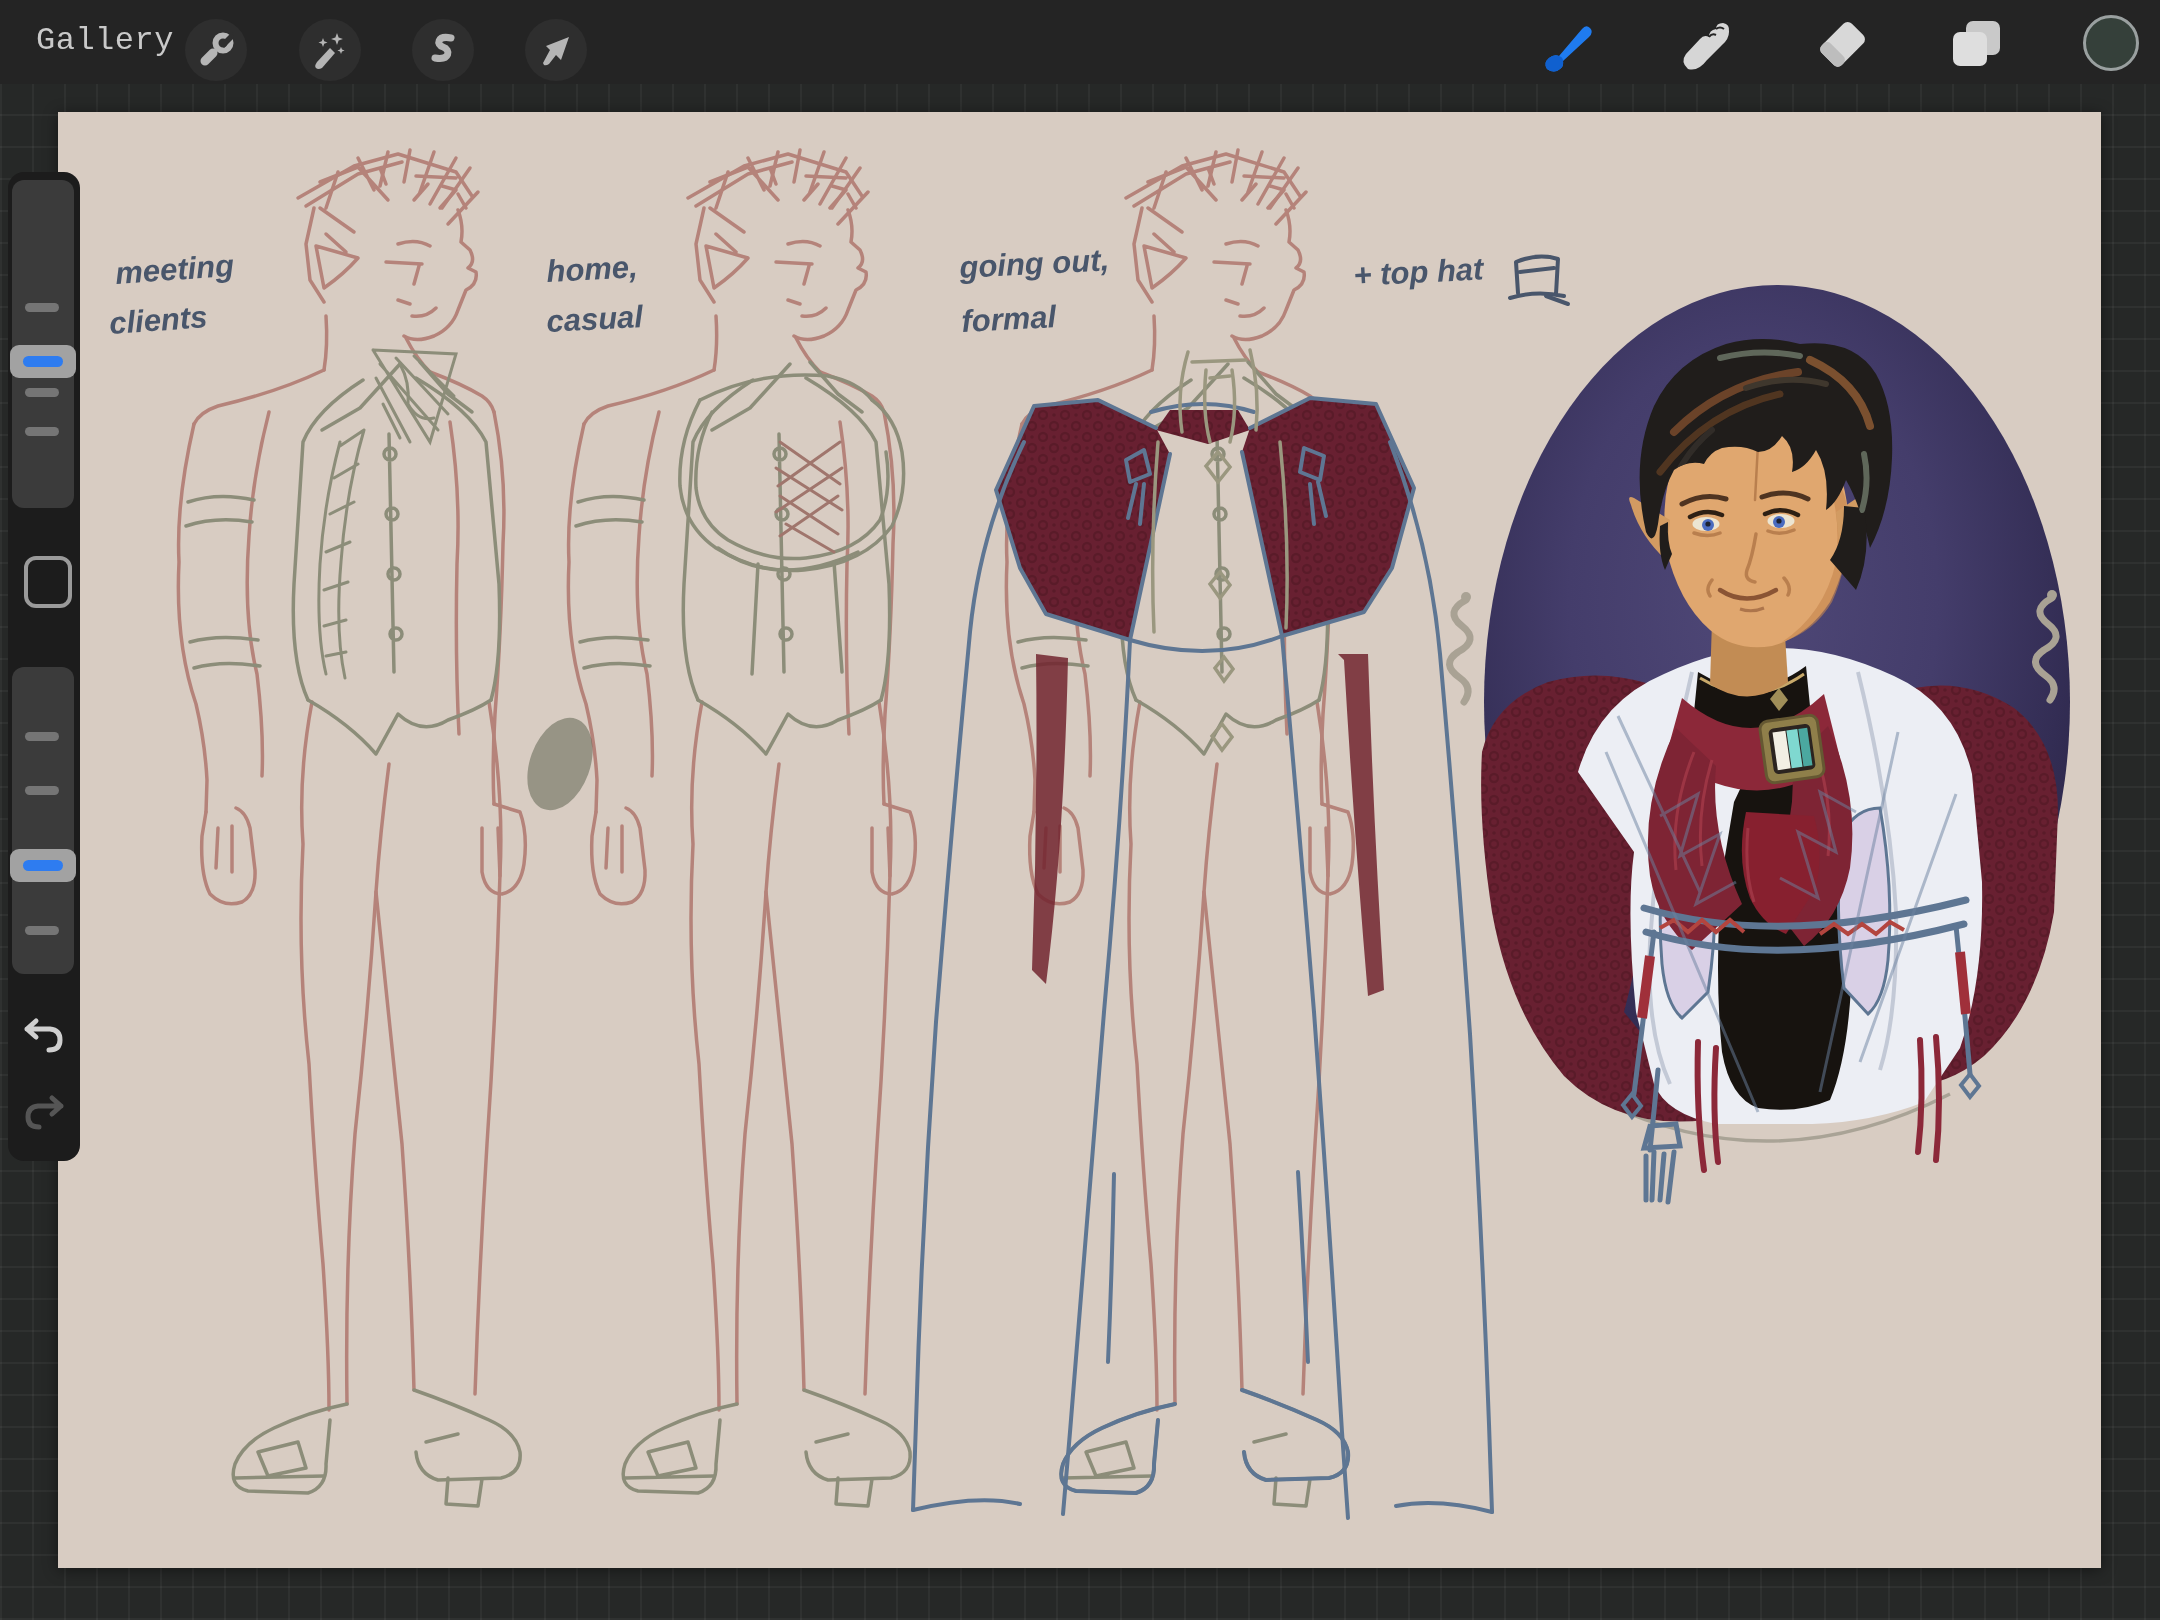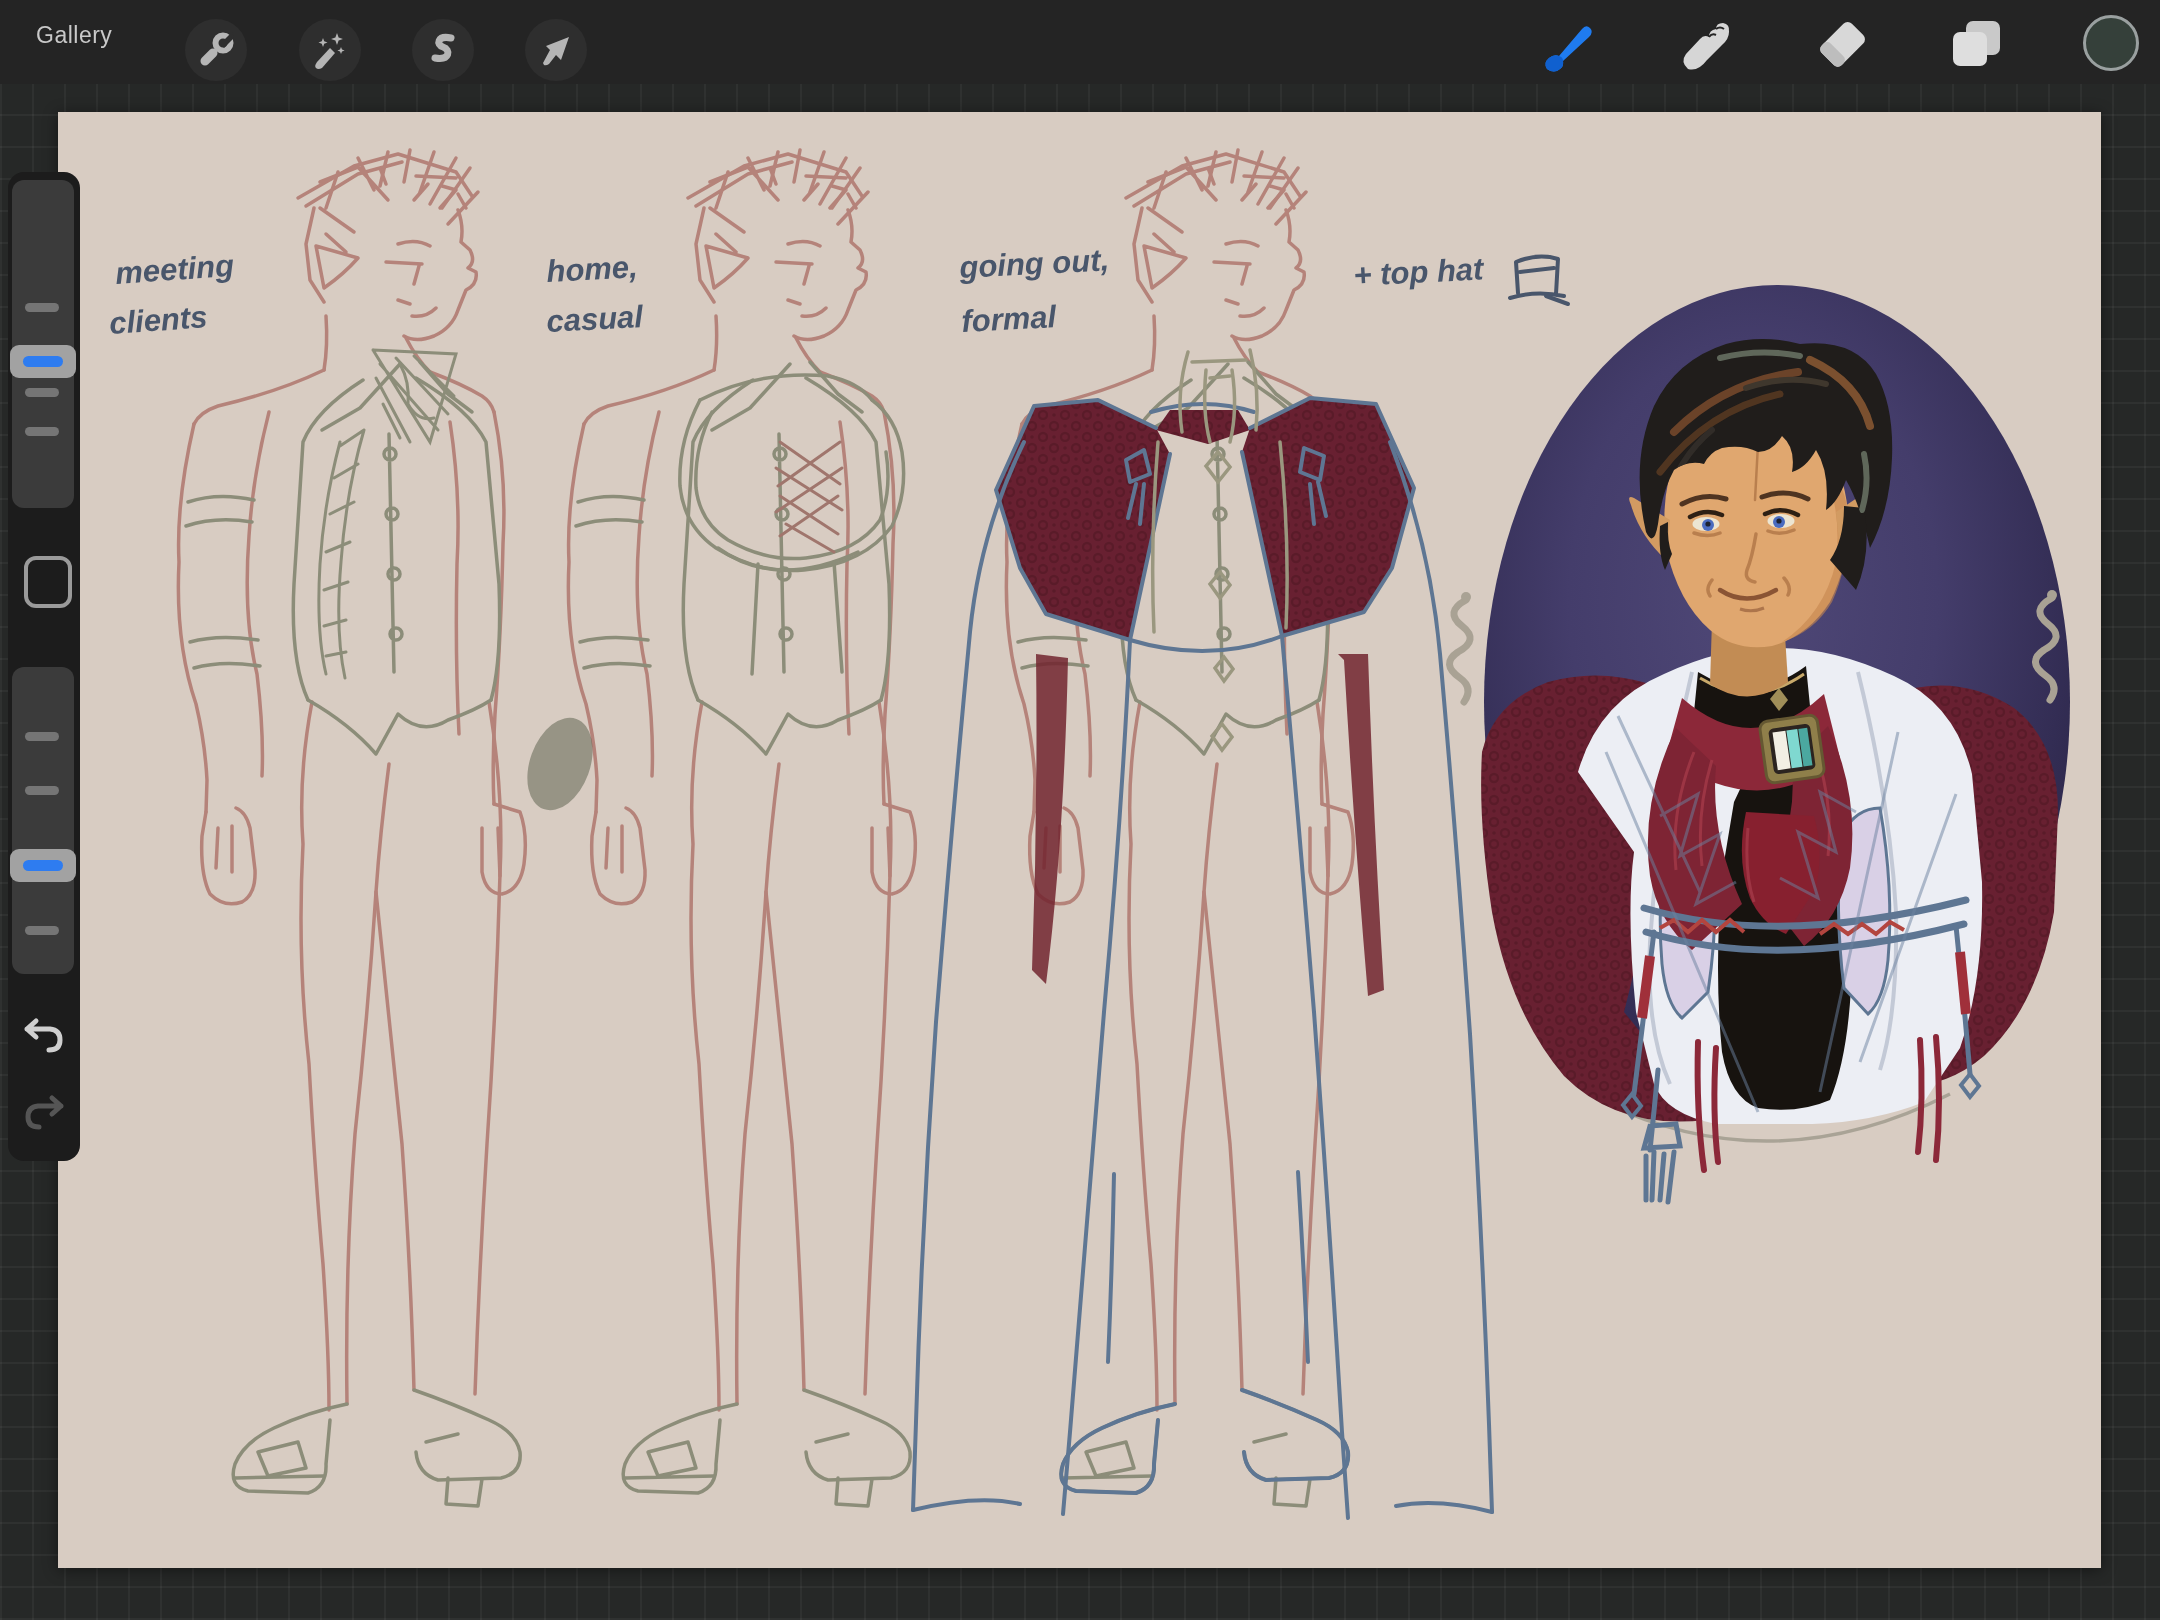--- a/index.html
+++ b/index.html
@@ -2,21 +2,21 @@
 <html><head>
 <meta charset="utf-8">
 <style>
 html,body{margin:0;padding:0;width:2160px;height:1620px;overflow:hidden;}
 body{background-color:#262827;
  background-image:
   repeating-linear-gradient(0deg, rgba(255,255,255,0.045) 0 2px, transparent 2px 32px),
   repeating-linear-gradient(90deg, rgba(255,255,255,0.045) 0 2px, transparent 2px 32px);
  font-family:"Liberation Sans", sans-serif; position:relative;}
 .bar{position:absolute;left:0;top:0;width:2160px;height:84px;background:#242424;z-index:30;}
-.gallery{position:absolute;left:36px;top:22px;font-size:23px;color:#c9c9c9;letter-spacing:.5px;}
+.gallery{position:absolute;left:36px;top:22px;font-size:32px;color:#c9c9c9;letter-spacing:.5px;font-family:Liberation Mono, monospace;}
 .cicon{position:absolute;top:19px;width:62px;height:62px;border-radius:50%;background:#2e2e2e;}
 .canvas{position:absolute;left:58px;top:112px;width:2043px;height:1456px;background:#d8ccc2;z-index:5;box-shadow:0 2px 14px rgba(0,0,0,.45);}
 .side{position:absolute;left:8px;top:172px;width:72px;height:989px;background:#1c1c1c;border-radius:16px;z-index:20;}
 .track{position:absolute;left:4px;width:62px;background:#3b3b3b;border-radius:12px;}
 .tick{position:absolute;left:17px;width:34px;height:9px;border-radius:5px;background:#757575;}
 .handle{position:absolute;left:2px;width:66px;height:33px;border-radius:9px;background:#a2a2a2;}
 .handle .blue{position:absolute;left:13px;top:11px;width:40px;height:11px;border-radius:6px;background:#2e7cf0;}
 .sq{position:absolute;left:16px;width:40px;height:44px;border-radius:12px;border:4px solid #9a9a9a;}
 </style>
 </head>

